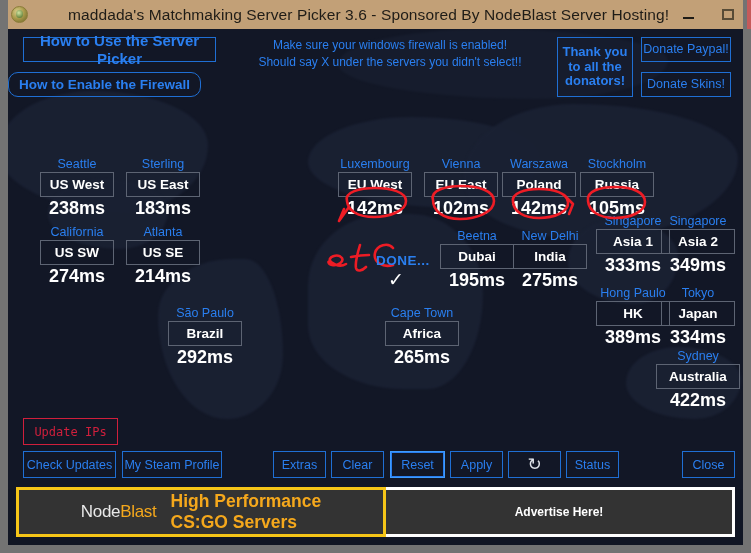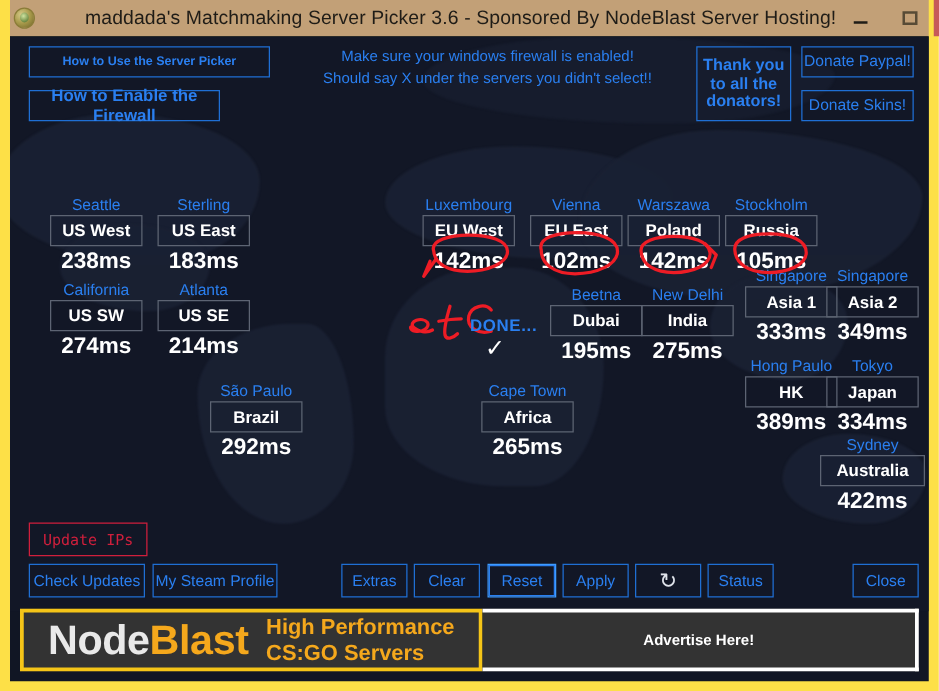--- a/index.html
+++ b/index.html
@@ -7,21 +7,21 @@
     width: 751px; height: 553px;
     background: #ffffff;
     font-family: "Liberation Sans", sans-serif;
     overflow: hidden;
   }
 
   
   .window {
     position: absolute; left: 0; top: 0;
     width: 751px; height: 553px;
-    background: #fde047;
+    background: #737373;
     padding: 0 8px 8px 8px;
   }
 
   
   .titlebar {
     position: relative;
     height: 29px;
     display: flex; align-items: center;
     background: #c2a077;
   }
@@ -78,22 +78,22 @@
 
   
   .topbar { position: absolute; left: 0; top: 0; width: 735px; height: 72px; }
   .btn {
     display: flex; align-items: center; justify-content: center;
     border: 1px solid #1f6fd4;
     color: #2a7ff0; background: transparent;
     font-size: 13px; font-weight: bold;
     cursor: pointer; text-align: center; line-height: 1.15;
   }
-  .howto-use   { position: absolute; left: 15px;  top: 8px;  width: 193px; height: 25px; font-size: 10px; }
-  .howto-fire  { position: absolute; left: 15px;  top: 43px; width: 153px; height: 25px; font-size: 13.5px; }
+  .howto-use   { position: absolute; left: 15px;  top: 8px;  width: 193px; height: 25px; font-size: 15px; }
+  .howto-fire  { position: absolute; left: 0;  top: 43px; width: 193px; height: 25px; font-size: 13.5px; border-radius: 10px; }
 
   .firewall-note {
     position: absolute; left: 222px; top: 8px; width: 320px;
     text-align: center; color: #2a7ff0; font-size: 12px; line-height: 1.45;
   }
   .thankyou {
     position: absolute; left: 549px; top: 8px; width: 76px; height: 60px;
     flex-direction: column; font-size: 13px; font-weight: bold; padding: 2px;
   }
   .don-paypal { position: absolute; left: 633px; top: 8px;  width: 90px; height: 25px; font-weight: normal; font-size: 12.5px; }
@@ -147,21 +147,21 @@
   
   .adrow {
     position: absolute; left: 8px; top: 458px; width: 719px; height: 50px;
     display: flex;
   }
   .ad-left {
     flex: 0 0 370px; background: #333333; border: 3px solid #f5c518;
     display: flex; align-items: center; justify-content: center; gap: 14px;
     cursor: pointer;
   }
-  .ad-left .nb { font-size: 33px; font-weight: bold; letter-spacing: -.3px; }
+  .ad-left .nb { font-size: 17px; font-weight: normal; letter-spacing: -.3px; }
   .ad-left .nb .node { color: #e9e9e9; }
   .ad-left .nb .blast { color: #f5a81c; }
   .ad-left .nbtag {
     color: #f5a81c; font-size: 17.5px; font-weight: bold; line-height: 1.18; text-align: left;
   }
   .ad-right {
     flex: 1 1 auto; background: #333333; border: 3px solid #ffffff; border-left: 0;
     display: flex; flex-direction: column; align-items: center; justify-content: center;
     color: #ffffff; font-size: 12px; font-weight: bold; line-height: 1.25;
     cursor: pointer;

